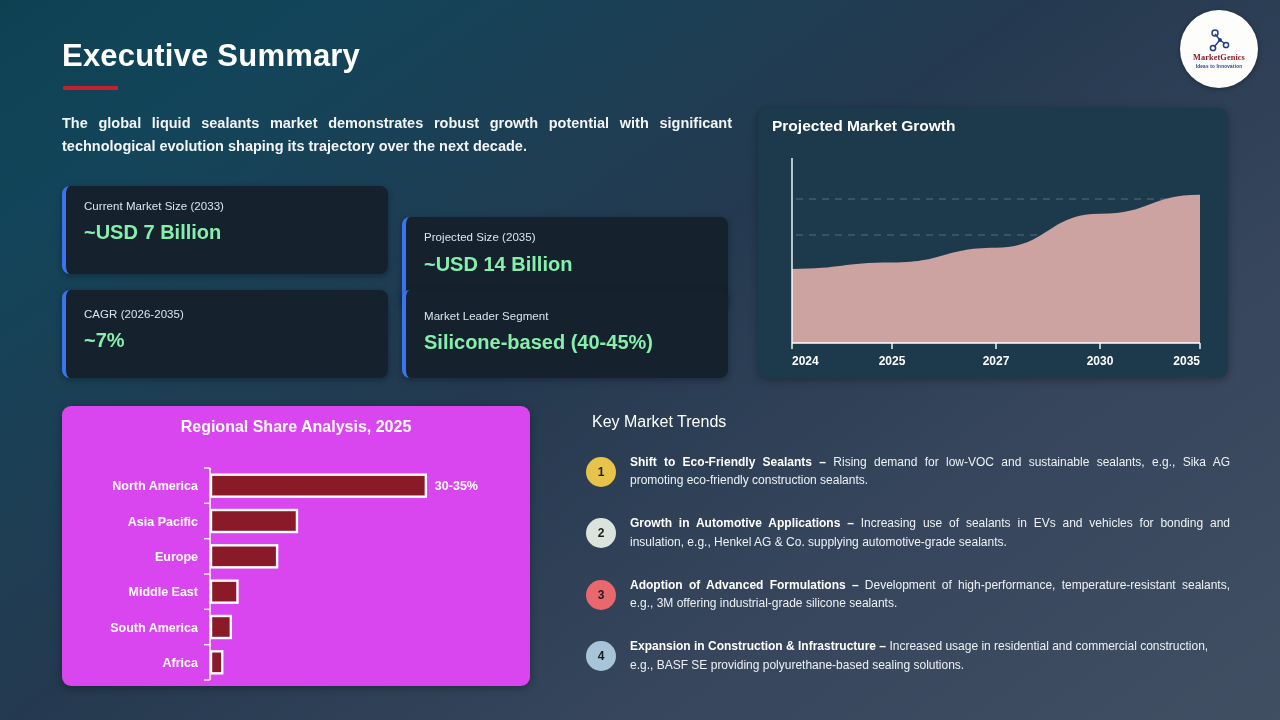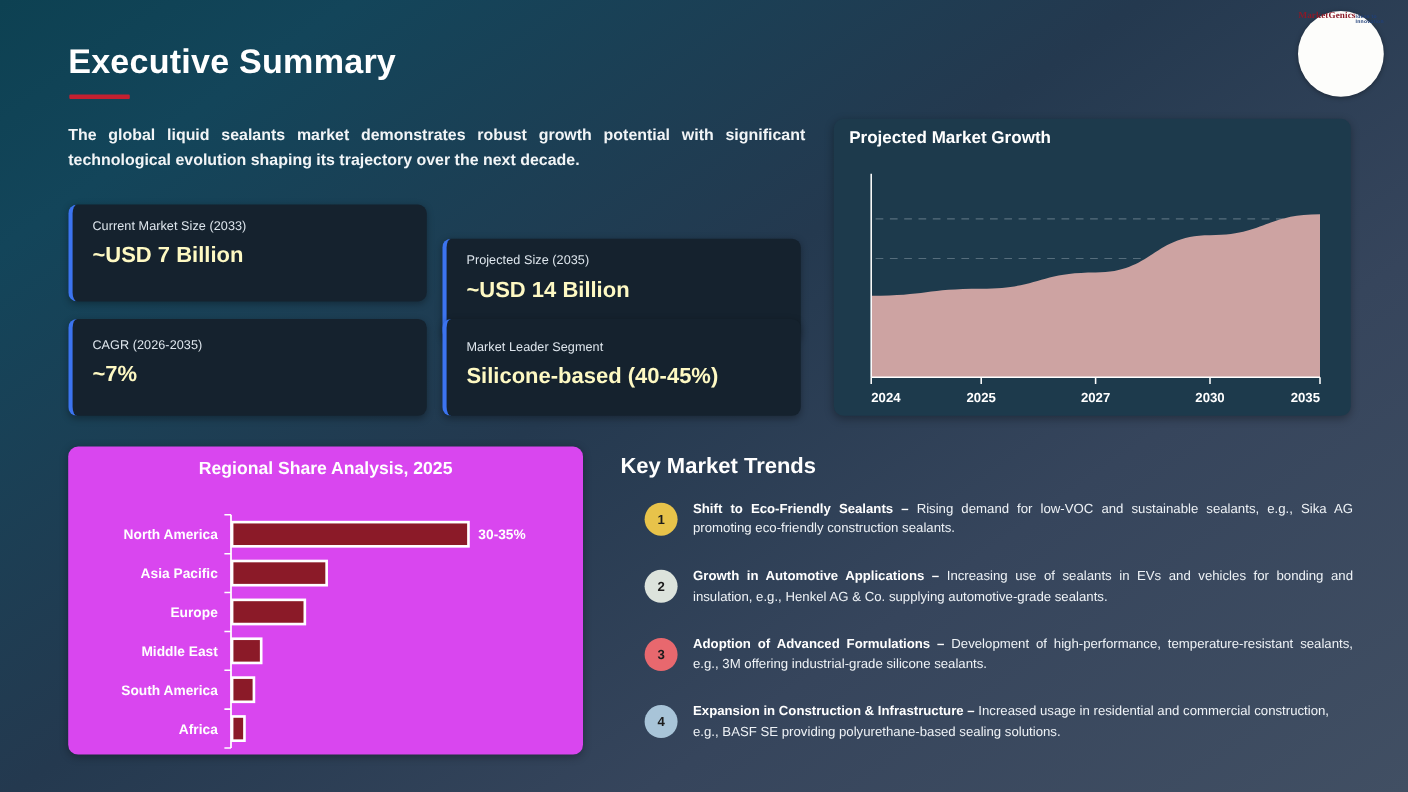--- a/index.html
+++ b/index.html
@@ -25,22 +25,22 @@
     position:absolute; left:62px; top:112px; width:670px;
     font-size:14.5px; font-weight:bold; line-height:1.62;
     text-align:justify; color:#f2f5f7;
   }
 
   
   #logo {
     position:absolute; right:22px; top:10px;
     width:78px; height:78px; border-radius:50%;
     background:#fdfdfb;
-    display:flex; flex-direction:row;
-    justify-content:center;
+    display:flex; flex-direction:column;
+    align-items:center; justify-content:center;
     box-shadow:0 1px 5px rgba(0,0,0,.35);
   }
   #logo .mark { width:26px; height:24px; margin-bottom:1px; }
   #logo .brand { font-size:8.3px; font-weight:bold; color:#8b1a28;
                  font-family:"Liberation Serif", serif; letter-spacing:.1px;
                  line-height:1; }
   #logo .tag { font-size:4.6px; color:#20407a; letter-spacing:.25px;
                margin-top:1.5px; font-weight:bold; }
 
   
@@ -48,21 +48,21 @@
     position:absolute;
     background:#15222e;
     border-radius:8px;
     border-left:4px solid #3c74f0;
     padding:14px 18px 12px 18px;
     box-shadow:0 2px 7px rgba(0,0,0,.3);
     overflow:hidden;
   }
   .metric-label { font-size:11.5px; color:#dde5ec; letter-spacing:.05px;
                   white-space:nowrap; }
-  .metric-value { font-size:20px; font-weight:bold; color:#fef9c3;
+  .metric-value { font-size:20px; font-weight:bold; color:#86efac;
                   margin-top:9px; white-space:nowrap; }
   #card-0 { left:62px;  top:186px; width:326px; height:88px; }
   #card-1 { left:402px; top:184px; width:326px; height:92px;margin-top:33px; }
   #card-2 { left:62px;  top:290px; width:326px; height:88px; }
   #card-3 { left:402px; top:290px; width:326px; height:88px; }
   #card-1 .metric-value { margin-top:10px; }
   #card-2 .metric-label { padding-top:4px; }
   #card-3 .metric-label { padding-top:6px; }
 
   
@@ -88,22 +88,22 @@
   #regional-title {
     position:absolute; left:0; top:12px; width:100%;
     text-align:center; font-size:16px; font-weight:bold; color:#ffffff;
   }
   #regional-svg { position:absolute; left:0; top:0; }
   .bar-cat-label { font-size:12.5px; font-weight:bold; fill:#ffffff; }
   .bar-value-label { font-size:12.5px; font-weight:bold; fill:#ffffff; }
 
   
   #trends-title {
-    position:absolute; left:564px; top:413px;
-    font-size:20px; font-weight:bold; color:#ffffff;
+    position:absolute; left:592px; top:413px;
+    font-size:16px; font-weight:normal; color:#ffffff;
   }
   #trends-list { position:absolute; left:586px; top:447px; width:644px; }
   .trend-item { position:relative; display:flex; align-items:flex-start;
                 margin-bottom:18px; }
   .trend-badge {
     flex:0 0 auto; width:30px; height:30px; border-radius:50%;
     display:flex; align-items:center; justify-content:center;
     font-size:12px; font-weight:bold; color:#1c1c1c;
     margin-top:10px;
   }

